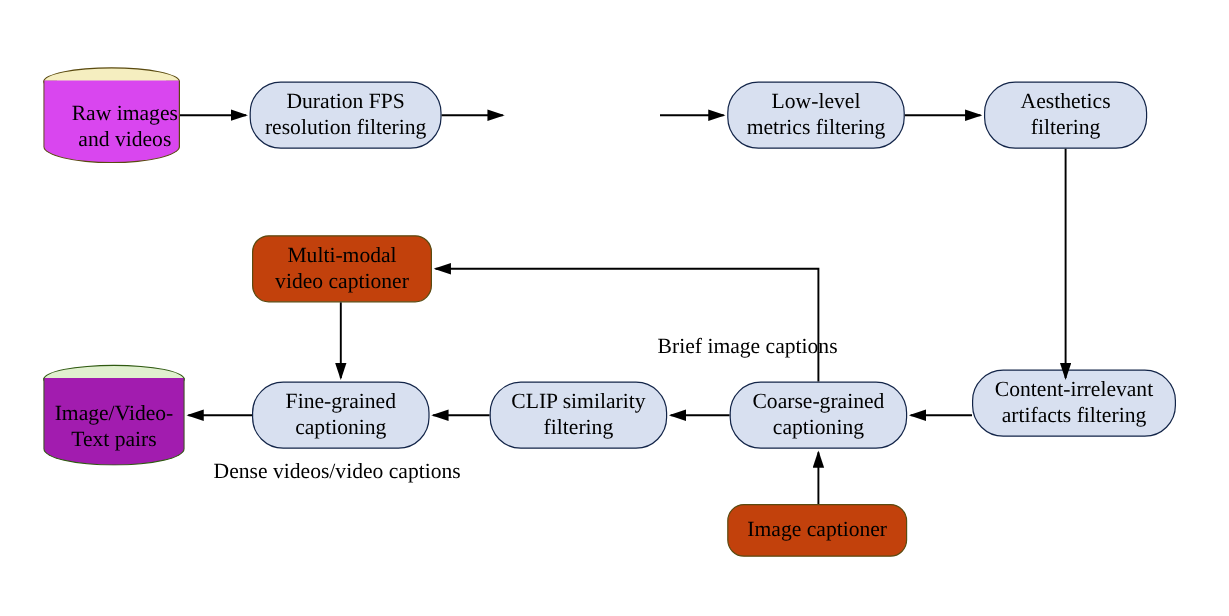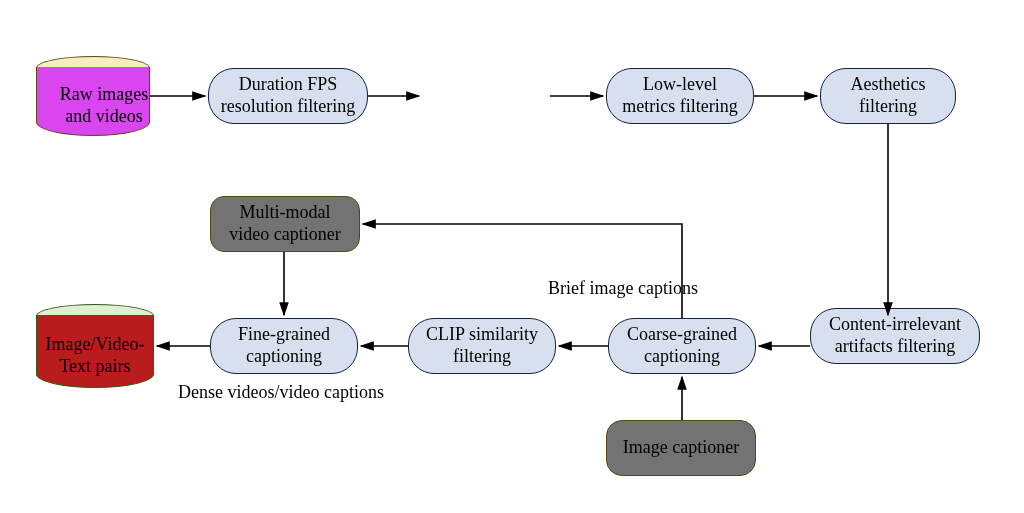--- a/index.html
+++ b/index.html
@@ -26,21 +26,21 @@
     line-height: 1.2;
     box-sizing: border-box;
     padding: 6px 8px;
   }
   .blue {
     background: #d8e0f0;
     border: 1.5px solid #122448;
     border-radius: 26px;
   }
   .yellow {
-    background: #737373;
+    background: #c2410c;
     border: 1.5px solid #5a4a10;
     border-radius: 14px;
   }
   .cyl {
     position: absolute;
     box-sizing: border-box;
   }
   .cyl .body {
     position: absolute;
     left: 0; right: 0;
@@ -58,21 +58,21 @@
   }
   .cyl .top {
     position: absolute;
     left: 0; right: 0;
     height: 22px;
     border: 1.5px solid;
     border-radius: 50%;
   }
   .cyl-yellow .body { background: #d946ef; border-color: #5a4a10; padding-left: 22px; }
   .cyl-yellow .top  { background: #f5eec0; border-color: #5a4a10; }
-  .cyl-green .body  { background: #b91c1c; border-color: #2f5a11; }
+  .cyl-green .body  { background: #a21caf; border-color: #2f5a11; }
   .cyl-green .top   { background: #e0f0cf; border-color: #2f5a11; }
   svg.arrows {
     position: absolute;
     left: 0; top: 0;
     width: 1024px;
     height: 513px;
     pointer-events: none;
   }
   .label {
     position: absolute;
@@ -119,21 +119,21 @@
   <div class="node blue" style="left:408px; top:318px; width:148px; height:56px;">
     <span>CLIP similarity<br>filtering</span>
   </div>
   <div class="node blue" style="left:210px; top:318px; width:148px; height:56px;">
     <span>Fine-grained<br>captioning</span>
   </div>
 
   <div class="node yellow" style="left:210px; top:196px; width:150px; height:56px;">
     <span>Multi-modal<br>video captioner</span>
   </div>
-  <div class="node yellow" style="left:606px; top:420px; width:150px; height:56px;border-radius:16px;">
+  <div class="node yellow" style="left:606px; top:420px; width:150px; height:44px;">
     <span>Image captioner</span>
   </div>
 
   <div class="label" style="left:548px; top:278px;">Brief image captions</div>
   <div class="label" style="left:178px; top:382px;">Dense videos/video captions</div>
 
   <svg class="arrows">
     <defs>
       <marker id="ah" markerWidth="10" markerHeight="10" refX="8" refY="3" orient="auto" markerUnits="strokeWidth">
         <path d="M0,0 L9,3 L0,6 Z" fill="#000"></path>

